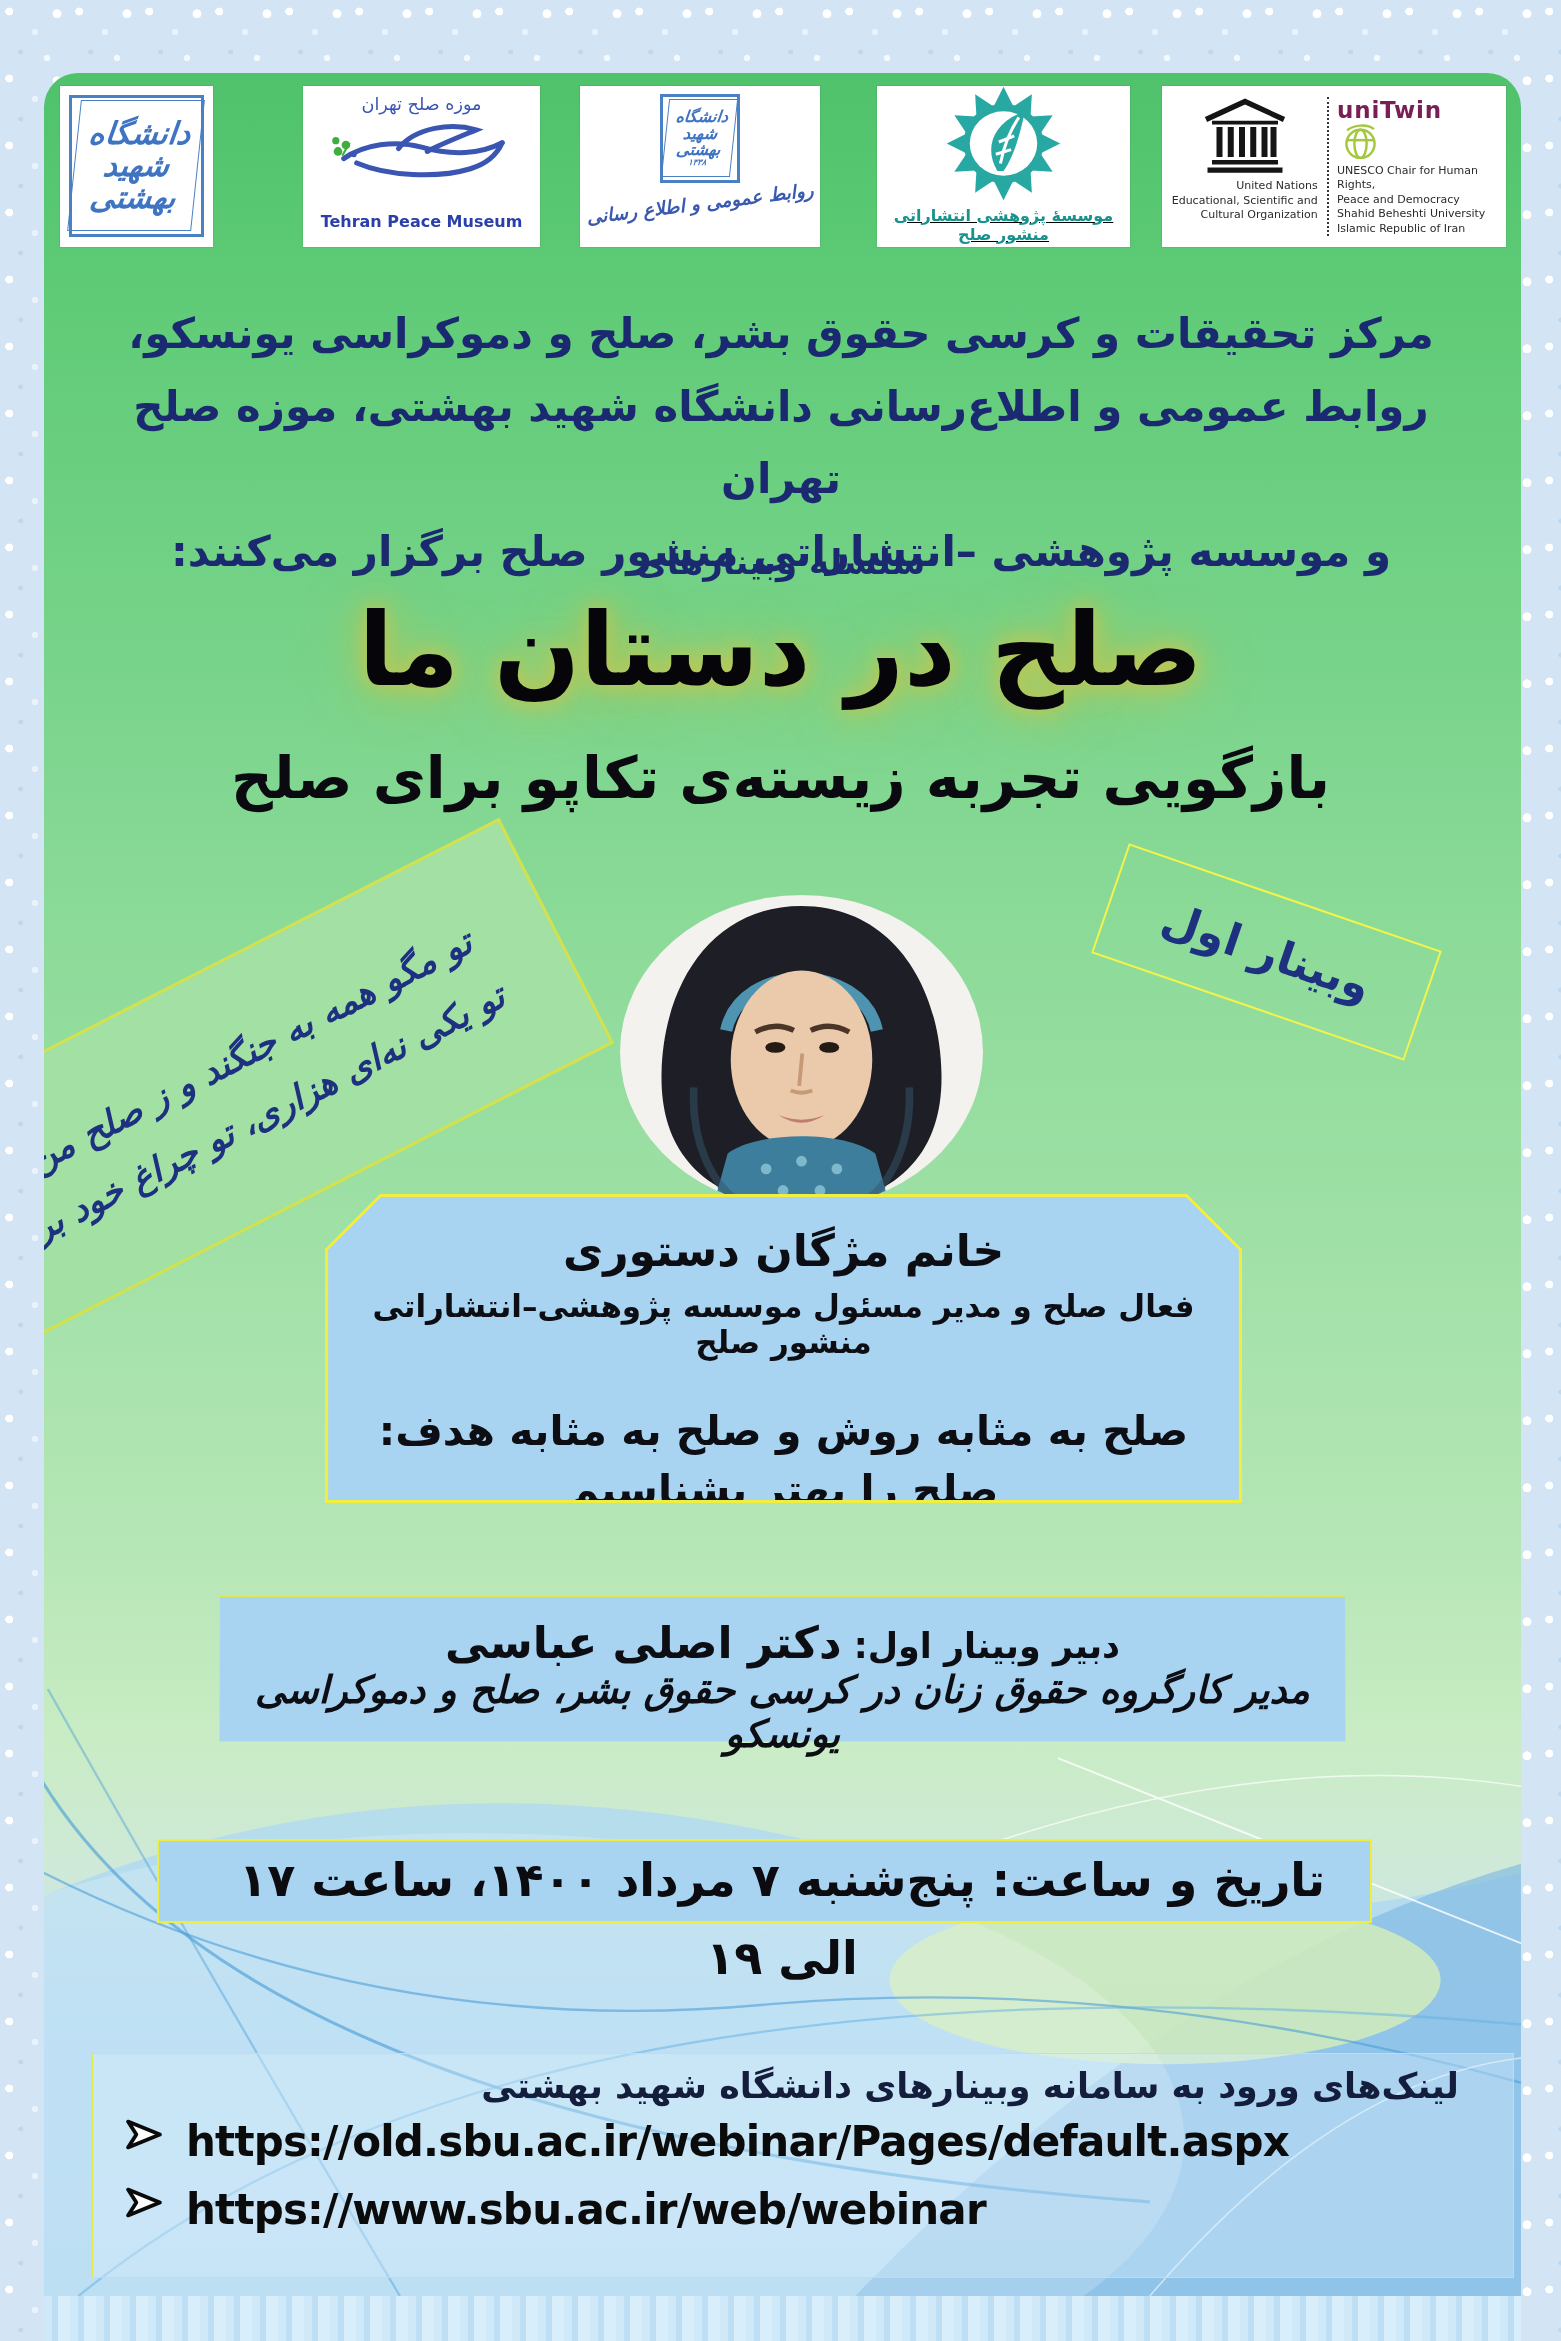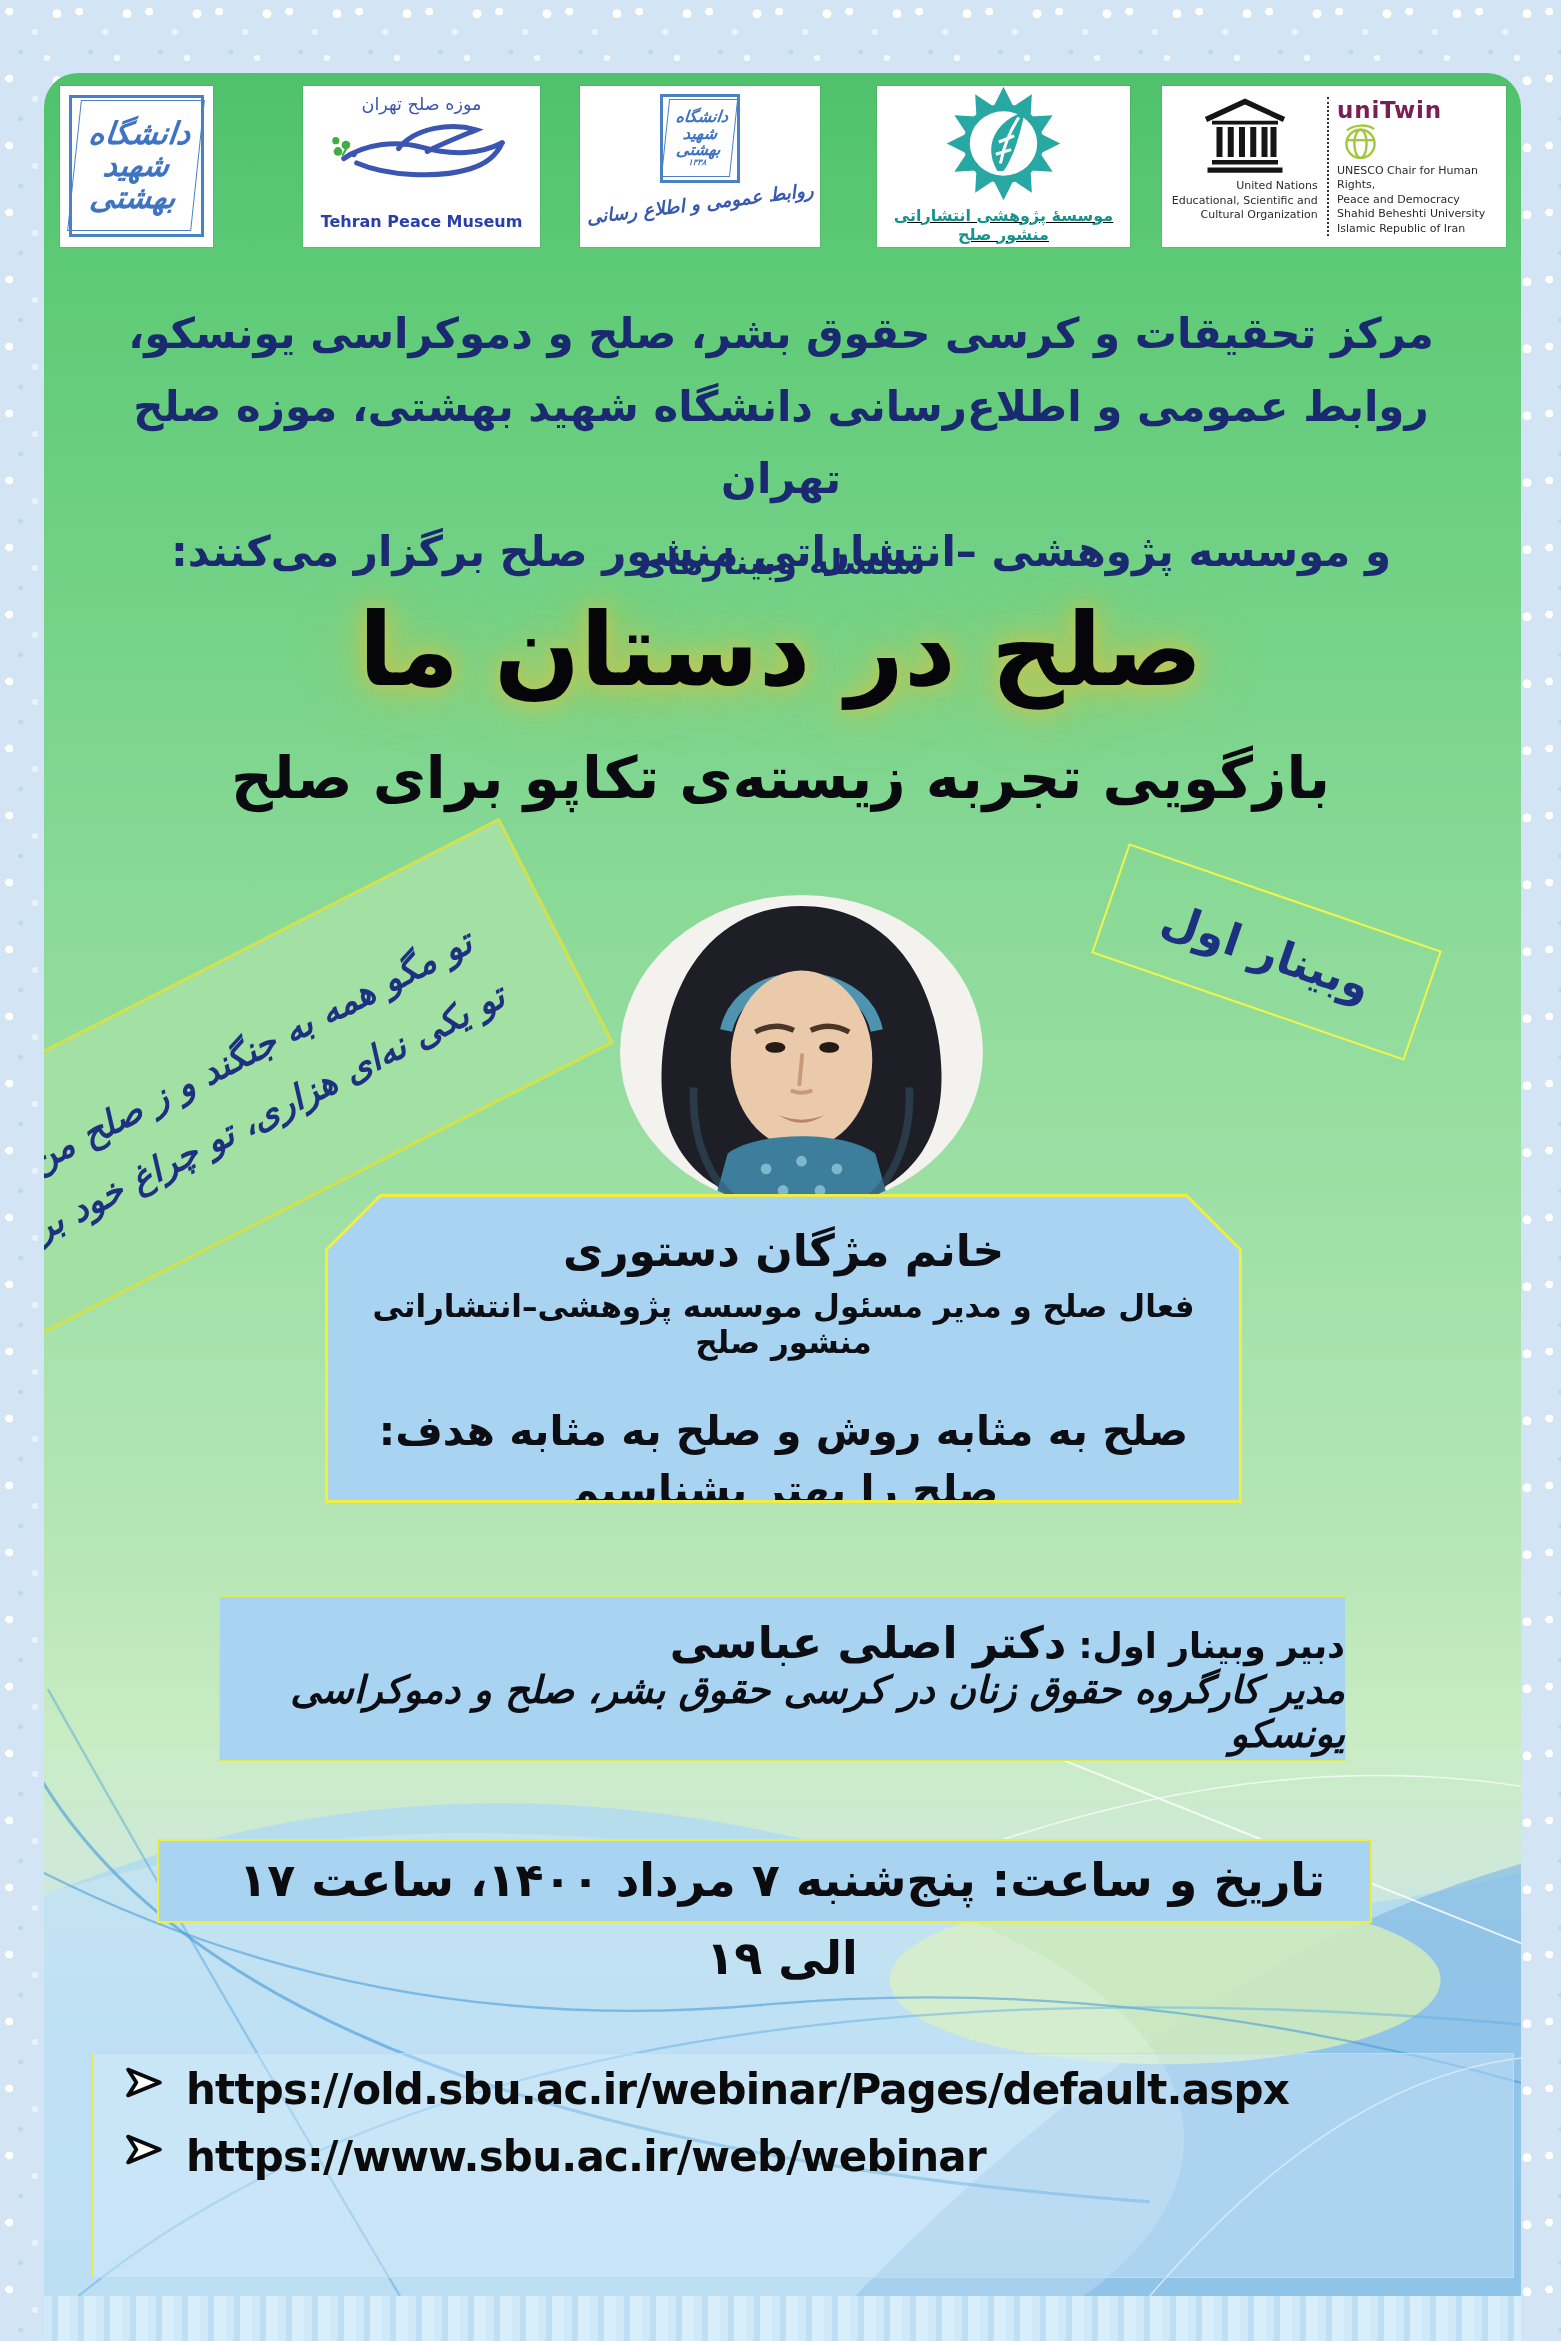--- a/index.html
+++ b/index.html
@@ -84,22 +84,22 @@
   .plaque{ position:absolute; left:325px; top:1194px; width:917px; height:309px;
     background:#f0ee3e;
     clip-path:polygon(55px 0, calc(100% - 55px) 0, 100% 55px, 100% 100%, 0 100%, 0 55px); }
   .plaque-in{ position:absolute; left:3.1px; top:3.1px; right:3.1px; bottom:3.1px; background:#a9d4f1;
     clip-path:polygon(53px 0, calc(100% - 53px) 0, 100% 53px, 100% 100%, 0 100%, 0 53px);
     text-align:center; color:#0d0d14; padding-top:28px; }
   .plaque .name{ font-size:44px; font-weight:bold; }
   .plaque .role{ font-size:31px; font-weight:bold; margin-top:12.2px; }
   .plaque .talk1{ font-size:41px; font-weight:bold; margin-top:47px; }
   .plaque .talk2{ font-size:41px; font-weight:bold; margin-top:10.7px; }
-  .mod-box{ position:absolute; left:219px; top:1596px; width:1127px; height:165px;
-    background:#a9d4f1; border:1.5px solid #e0ea4e; text-align:right; color:#0d0d14; }
+  .mod-box{ position:absolute; left:219px; top:1596px; width:1127px; height:146px;
+    background:#a9d4f1; border:1.5px solid #e0ea4e; text-align:center; color:#0d0d14; }
   .mod-box .l1{ margin-top:20px; }
   .mod-box .lbl{ font-size:35px; font-weight:bold; }
   .mod-box .nm{ font-size:44px; font-weight:bold; }
   .mod-box .l2{ font-size:38px; font-weight:bold; margin-top:0;font-style:italic; }
   .date-bar{ position:absolute; left:157px; top:1839px; width:1215px; height:84px;
     background:#a9d4f1; border:2.3px solid #eeee3c; text-align:center; color:#0b0b10;
     font-size:46px; font-weight:bold; line-height:78px;padding-left:35px; }
   
   .links-box{ position:absolute; left:92px; top:2053px; width:1422px; height:225px;
     border:1.5px solid #e0ea4e; background:rgba(219,240,252,.38); }
@@ -300,20 +300,21 @@
   <div class="mod-box rtl">
     <div class="l1">
       <span class="lbl">دبیر وبینار اول: </span><span class="nm">دکتر اصلی عباسی</span>
     </div>
     <div class="l2">مدیر کارگروه حقوق زنان در کرسی حقوق بشر، صلح و دموکراسی یونسکو</div>
   </div>
 
   <div class="date-bar rtl">تاریخ و ساعت: پنج‌شنبه ۷ مرداد ۱۴۰۰، ساعت ۱۷ الی ۱۹</div>
 
   <div class="links-box">
+    <div class="links-head">لینک‌های ورود به سامانه وبینارهای دانشگاه شهید بهشتی</div>
     <div class="link-row">
       <svg class="arrow-ic" width="41" height="35" viewBox="0 0 54 46">
         <path d="M4 6 L46 23 L4 40 L15 23 Z" fill="#ffffff" stroke="#0a0a0a" stroke-width="5" stroke-linejoin="round"></path>
       </svg>
       <a class="url">https://old.sbu.ac.ir/webinar/Pages/default.aspx</a>
     </div>
     <div class="link-row">
       <svg class="arrow-ic" width="41" height="35" viewBox="0 0 54 46">
         <path d="M4 6 L46 23 L4 40 L15 23 Z" fill="#ffffff" stroke="#0a0a0a" stroke-width="5" stroke-linejoin="round"></path>
       </svg>

